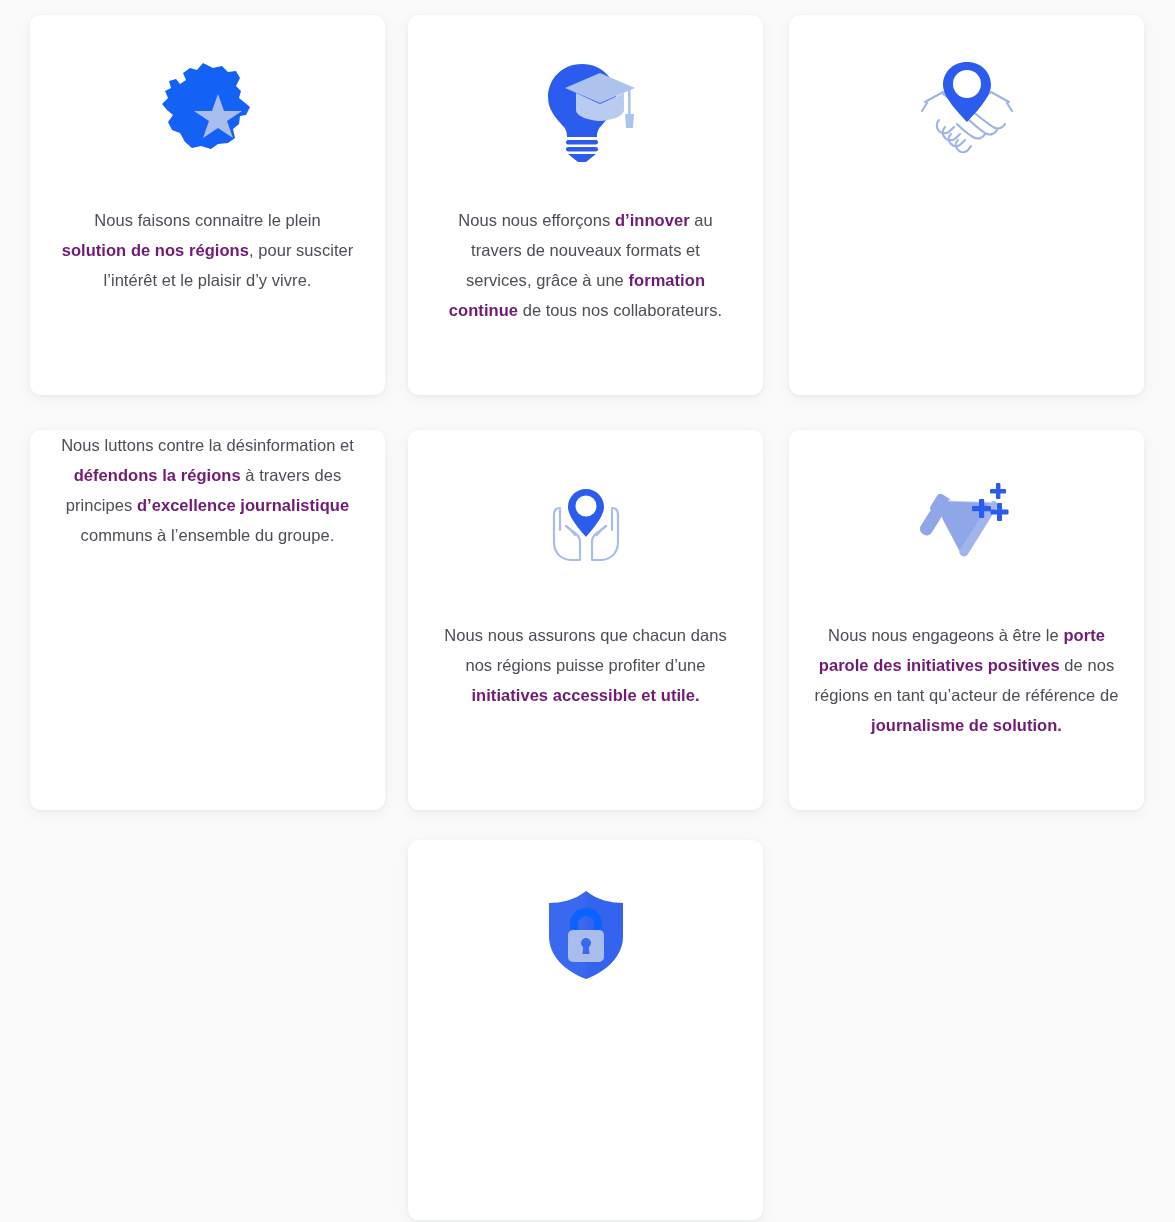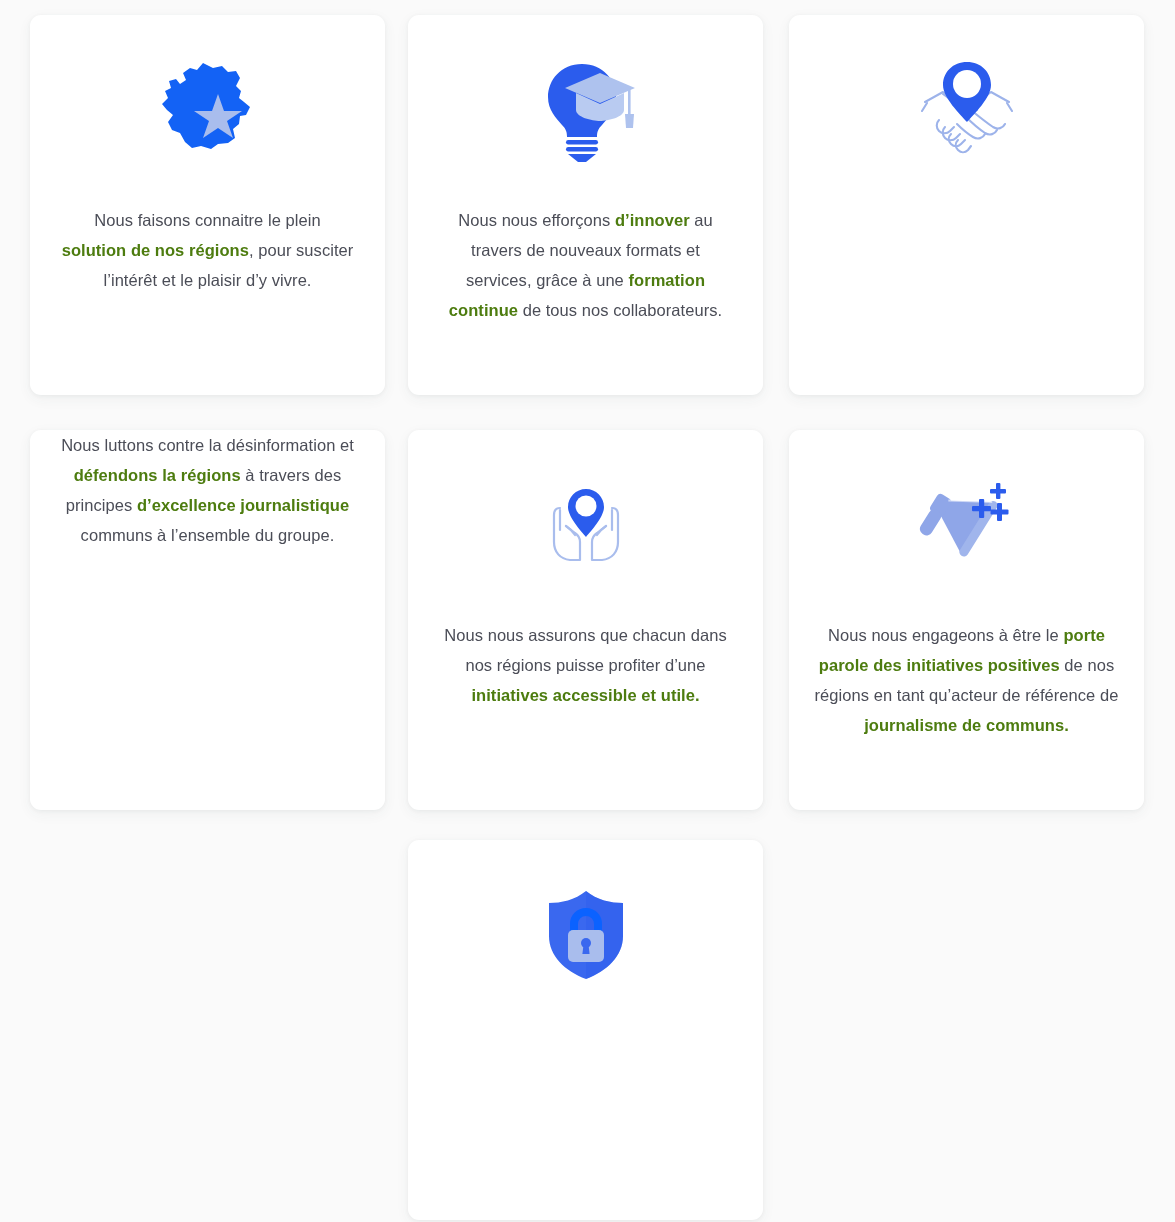--- a/index.html
+++ b/index.html
@@ -59,21 +59,21 @@
     font-size: 16.5px;
     line-height: 30px;
     color: #4b4d57;
     letter-spacing: 0.05px;
     margin: 0;
     padding: 0;
     flex: none;
   }
 
   .card-text b {
-    color: #4d7c0f;
+    color: #701a75;
     font-weight: bold;
   }
 
   
   .card.wide .card-text { width: 310px; }
   .card.xwide .card-text { width: 300px; }
 
   svg { display: block; }
 </style>
 </head>
@@ -175,21 +175,21 @@
         <g fill="#2b5ced">
           <rect x="62" y="24" width="5.2" height="19" rx="1"></rect>
           <rect x="55" y="31" width="19" height="5.2" rx="1"></rect>
           <rect x="79" y="8" width="4.4" height="16" rx="1"></rect>
           <rect x="73" y="14" width="16" height="4.4" rx="1"></rect>
           <rect x="80" y="28" width="5" height="18" rx="1"></rect>
           <rect x="73.5" y="34.5" width="18" height="5" rx="1"></rect>
         </g>
       </svg>
     </div>
-    <p class="card-text">Nous nous engageons à être le <b>porte parole des initiatives positives</b> de nos régions en tant qu’acteur de référence de <b>journalisme de communs.</b></p>
+    <p class="card-text">Nous nous engageons à être le <b>porte parole des initiatives positives</b> de nos régions en tant qu’acteur de référence de <b>journalisme de solution.</b></p>
   </div>
 
   <div class="card col-1 row-2">
     <div class="icon-wrap">
       <svg width="82" height="94" viewBox="0 0 82 94" aria-hidden="true">
         <path fill="#3a68ef" d="M41 3 C30 12 16 15 4 15 L4 48 C4 68 20 83 41 91 C62 83 78 68 78 48 L78 15 C66 15 52 12 41 3 Z"></path>
         <path fill="#2b5ced" opacity="0.35" d="M41 3 C52 12 66 15 78 15 L78 48 C78 68 62 83 41 91 Z"></path>
 
         <path fill="none" stroke="#0b62ff" stroke-width="8" d="M29 45 L29 36 C29 29 34.4 24 41 24 C47.6 24 53 29 53 36 L53 45"></path>
 

